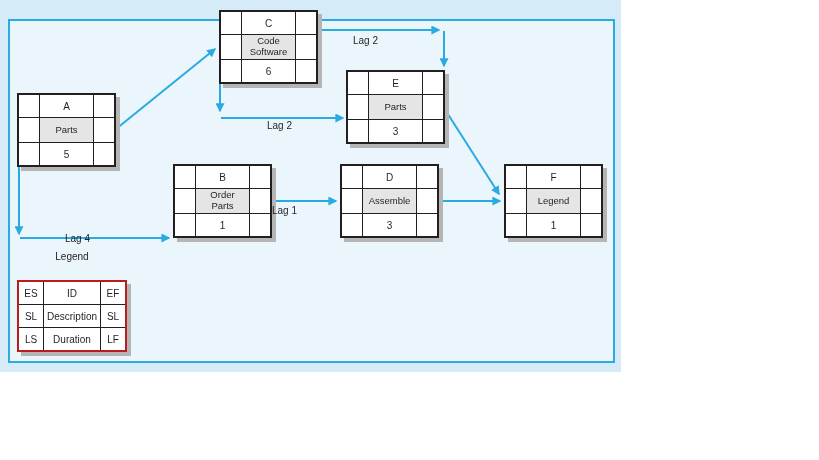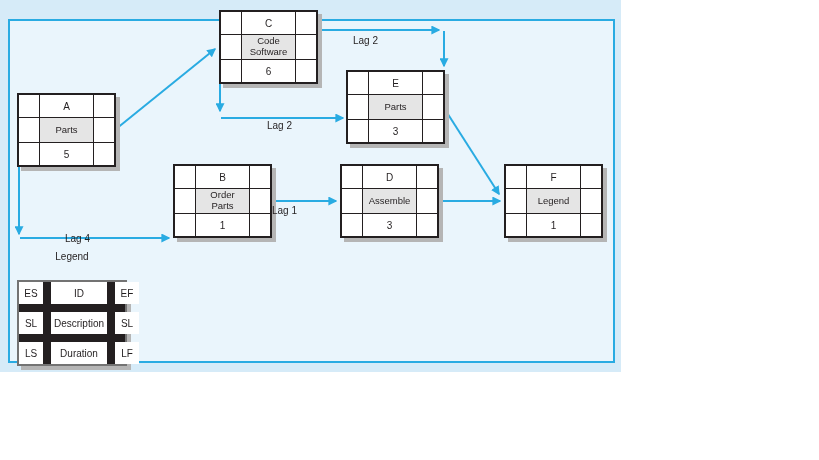--- a/index.html
+++ b/index.html
@@ -37,21 +37,21 @@
   }
   .lag-label{
     position:absolute;width:60px;text-align:left;font-size:10px;
   }
   .legend-wrap{position:absolute;left:17px;top:251px;width:110px;}
   .legend-title{width:110px;text-align:center;font-size:10px;margin-bottom:18px;}
   .legend-grid{
     display:grid;
     grid-template-columns:24px 56px 24px;
     grid-template-rows:22px 22px 22px;
-    gap:8px;background:#231f20;border:2px solid #737373;
+    gap:1px;background:#231f20;border:2px solid #b91c1c;
     box-shadow:4px 4px 0 #b5b5b5;
     font-size:10px;
   }
   .legend-grid .cell{
     background:#ffffff;display:flex;align-items:center;justify-content:center;
     text-align:center;overflow:hidden;
   }
 </style>
 </head>
 <body>

